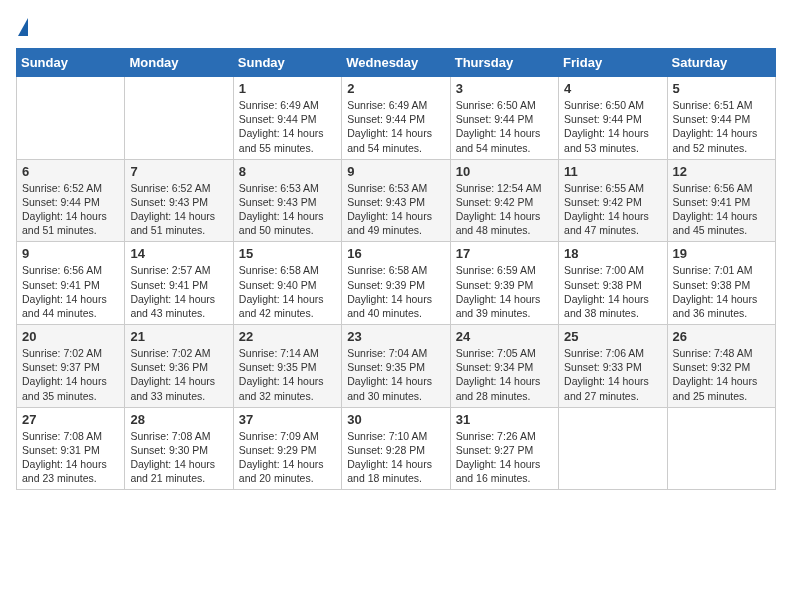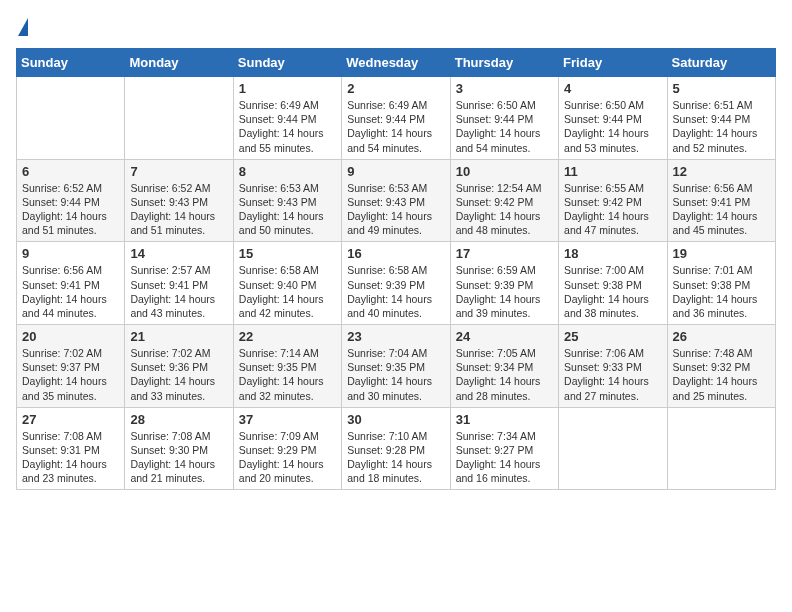--- a/index.html
+++ b/index.html
@@ -291,21 +291,21 @@
           <div class="cell-text">Daylight: 14 hours and 20 minutes.</div>
         </td>
         <td>
           <span class="day-num">30</span>
           <div class="cell-text">Sunrise: 7:10 AM</div>
           <div class="cell-text">Sunset: 9:28 PM</div>
           <div class="cell-text">Daylight: 14 hours and 18 minutes.</div>
         </td>
         <td>
           <span class="day-num">31</span>
-          <div class="cell-text">Sunrise: 7:34 AM</div>
+          <div class="cell-text">Sunrise: 7:26 AM</div>
           <div class="cell-text">Sunset: 9:27 PM</div>
           <div class="cell-text">Daylight: 14 hours and 16 minutes.</div>
         </td>
         <td class="empty-cell"></td>
         <td class="empty-cell"></td>
       </tr>
     </tbody>
 </table>
 
 </body></html>

